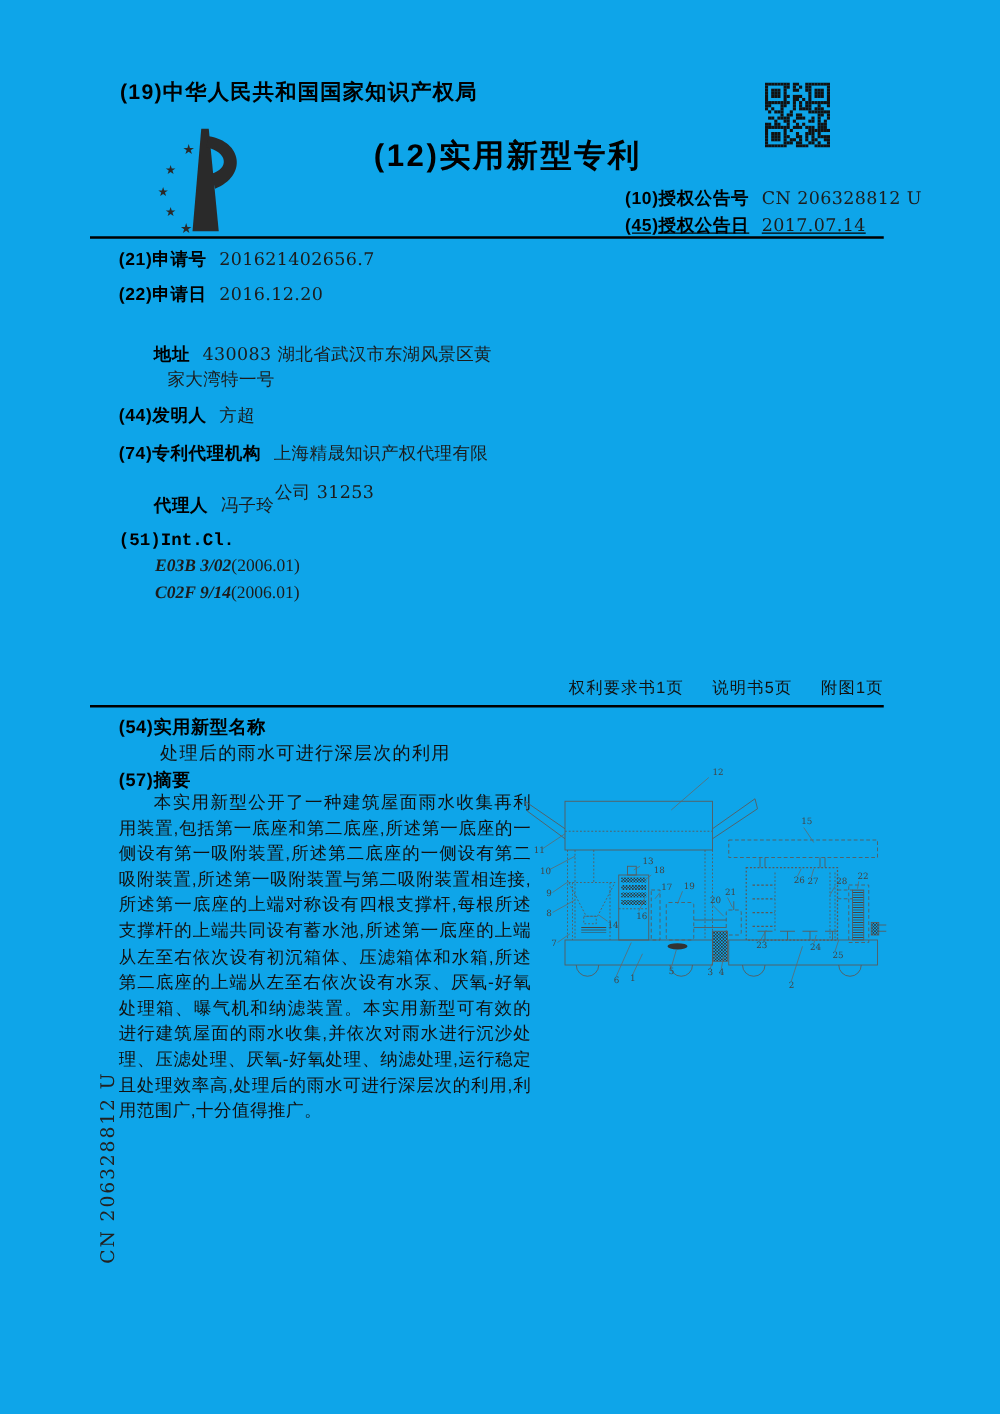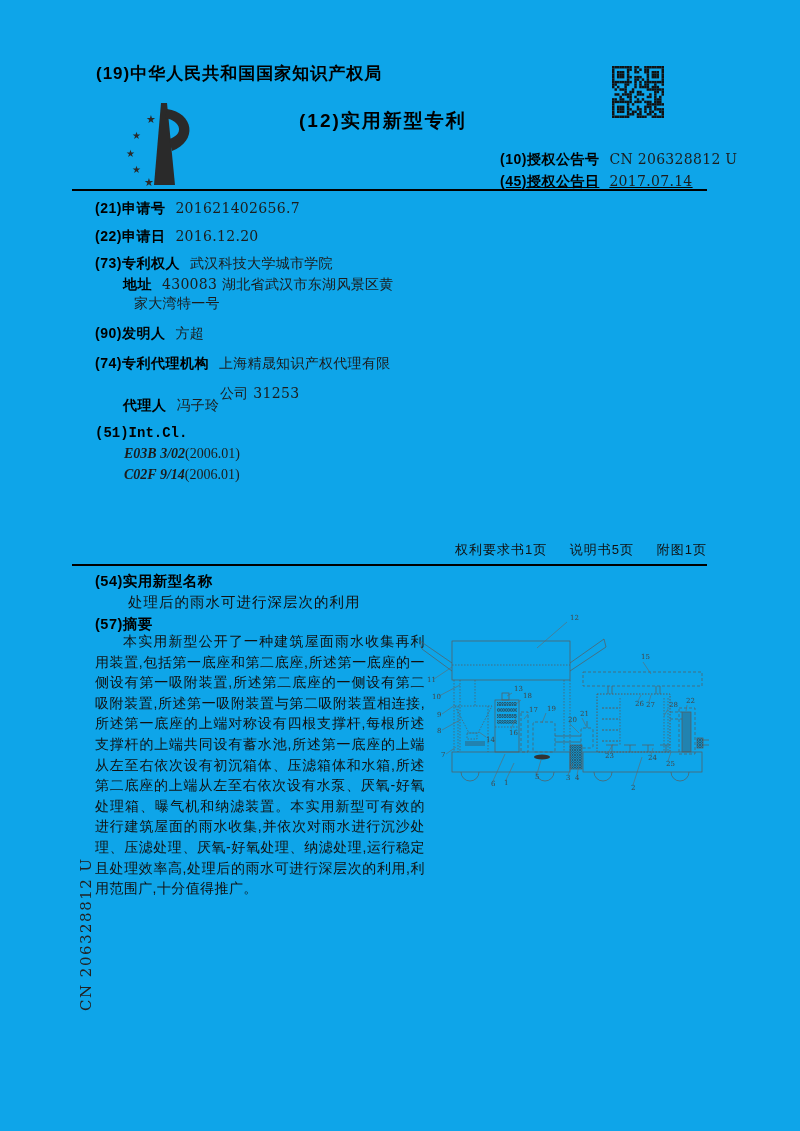--- a/index.html
+++ b/index.html
@@ -2,21 +2,21 @@
 <html><head>
 <meta charset="utf-8">
 <style>
   html,body{margin:0;padding:0;background:#fff;}
   .page{position:relative;width:800px;height:1131px;background:#0ea5e9;overflow:hidden;
         font-family:"Liberation Sans",sans-serif;color:#000;}
   .abs{position:absolute;}
   .lbl{font-weight:700;font-size:14px;color:#000;letter-spacing:.5px;}
   .val{font-family:"DejaVu Serif",serif;font-weight:400;font-size:14px;color:#1c1c1c;letter-spacing:.3px;}
   .office{font-size:17px;font-weight:600;letter-spacing:1px;}
-  .doctitle{font-size:19px;font-weight:700;letter-spacing:2px;}
+  .doctitle{font-size:25px;font-weight:700;letter-spacing:2px;}
   .rule{background:#000;height:2px;}
   .row{white-space:nowrap;}
   .row .val{margin-left:10px;}
   .icl{font-family:Liberation Serif, serif;font-style:italic;font-weight:700;font-size:14px;color:#1c1c1c;}
   .icl .yr{font-style:normal;font-weight:400;}
   .pginfo{font-size:13px;color:#111;letter-spacing:1px;}
   .sec-label{font-weight:700;font-size:14.5px;letter-spacing:.5px;}
   .patent-title{font-size:14.5px;letter-spacing:1px;color:#111;}
   .abstract{width:330px;font-size:14px;line-height:20.6px;text-align:justify;
             text-indent:2em;color:#111;letter-spacing:.4px;margin:0;}
@@ -303,29 +303,26 @@
   </div>
 
   <div class="abs rule" style="left:72px;top:189px;width:635px;"></div>
 
   <div class="abs row" style="left:95px;top:199px;">
     <span class="lbl">(21)申请号</span><span class="val">201621402656.7</span>
   </div>
   <div class="abs row" style="left:95px;top:227px;">
     <span class="lbl">(22)申请日</span><span class="val">2016.12.20</span>
   </div>
-  <div class="abs row" style="left:95px;top:254px;">
-    <span class="lbl">(73)专利权人</span><span class="val">武汉科技大学城市学院</span>
-  </div>
   <div class="abs row" style="left:123px;top:275px;">
     <span class="lbl">地址</span><span class="val">430083 湖北省武汉市东湖风景区黄</span>
   </div>
   <div class="abs val" style="left:134px;top:295px;">家大湾特一号</div>
   <div class="abs row" style="left:95px;top:324px;">
-    <span class="lbl">(90)发明人</span><span class="val">方超</span>
+    <span class="lbl">(44)发明人</span><span class="val">方超</span>
   </div>
   <div class="abs row" style="left:95px;top:354px;">
     <span class="lbl">(74)专利代理机构</span><span class="val">上海精晟知识产权代理有限</span>
   </div>
   <div class="abs val" style="left:220px;top:385px;">公司 31253</div>
   <div class="abs row" style="left:123px;top:396px;">
     <span class="lbl">代理人</span><span class="val">冯子玲</span>
   </div>
   <div class="abs lbl" style="left:95px;top:425px;font-family:'Liberation Mono',monospace;letter-spacing:0;">(51)Int.Cl.</div>
   <div class="abs icl" style="left:124px;top:446px;">

